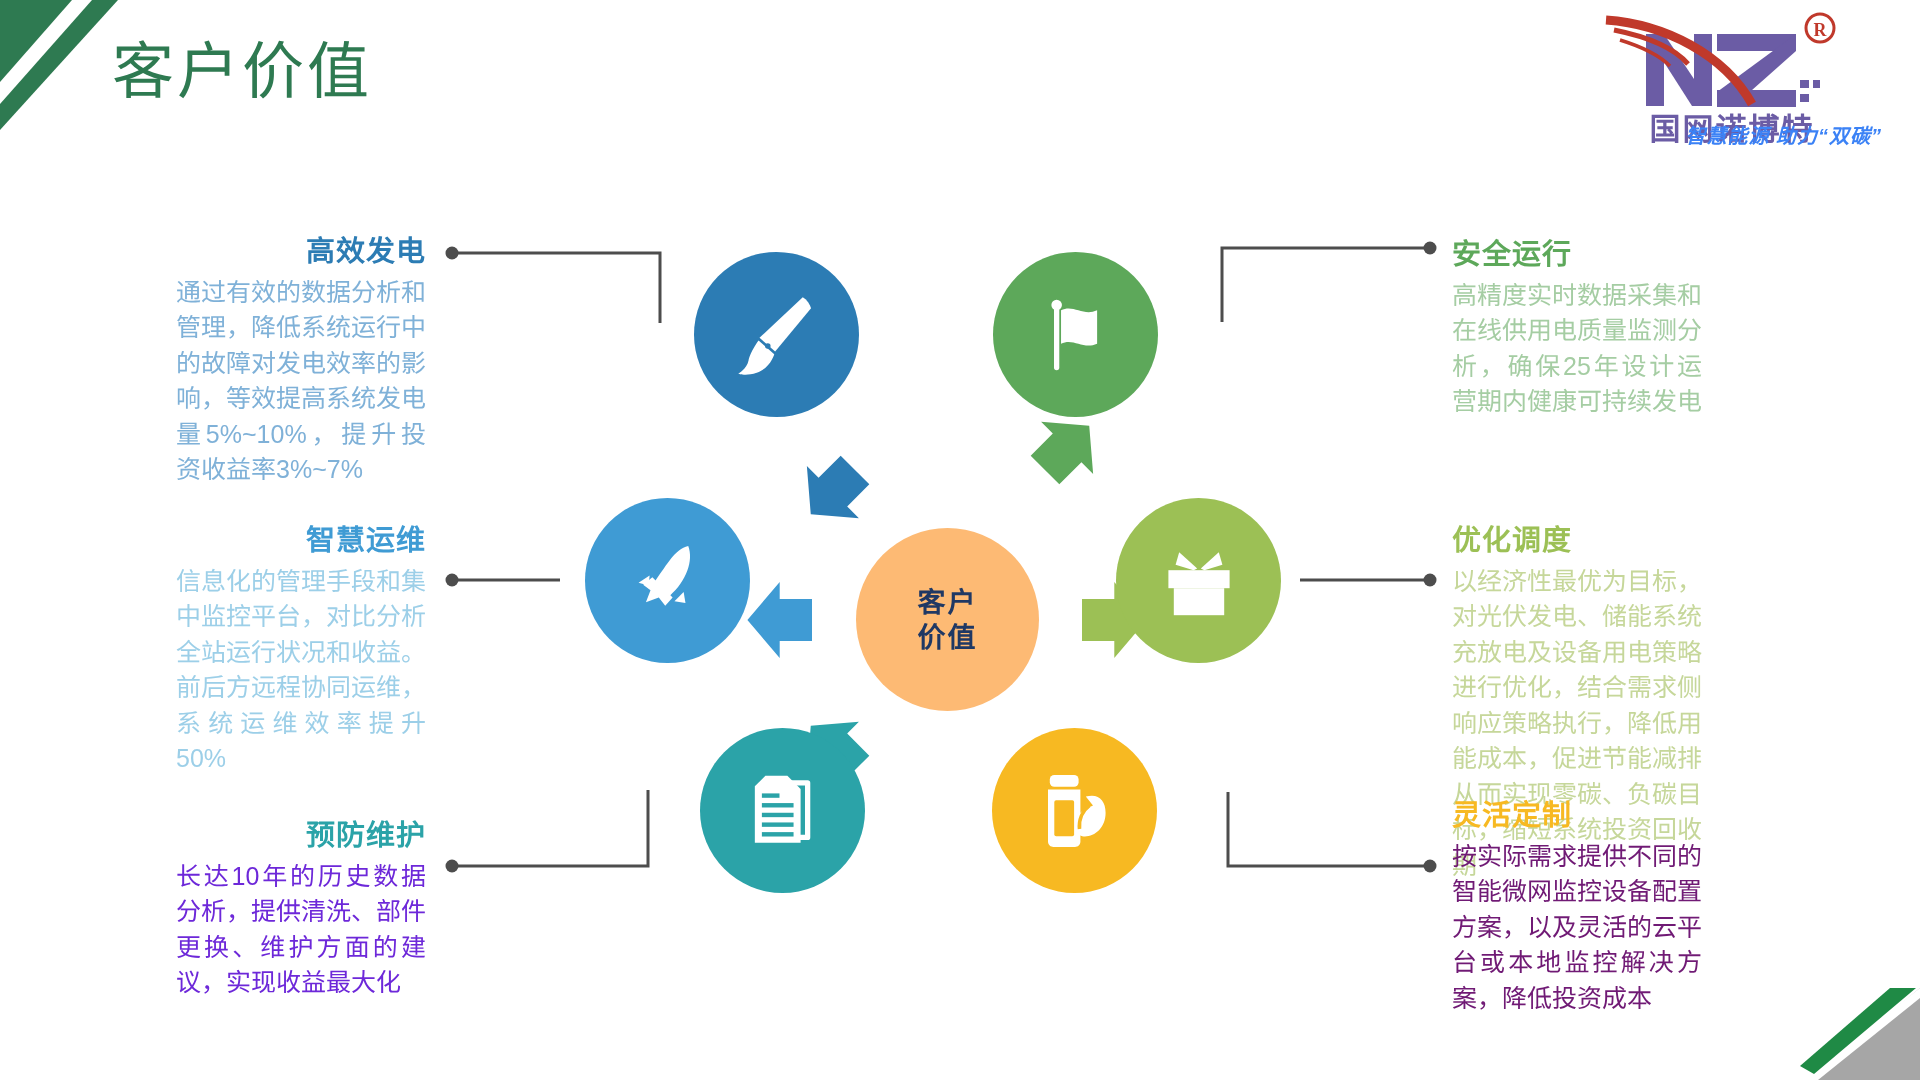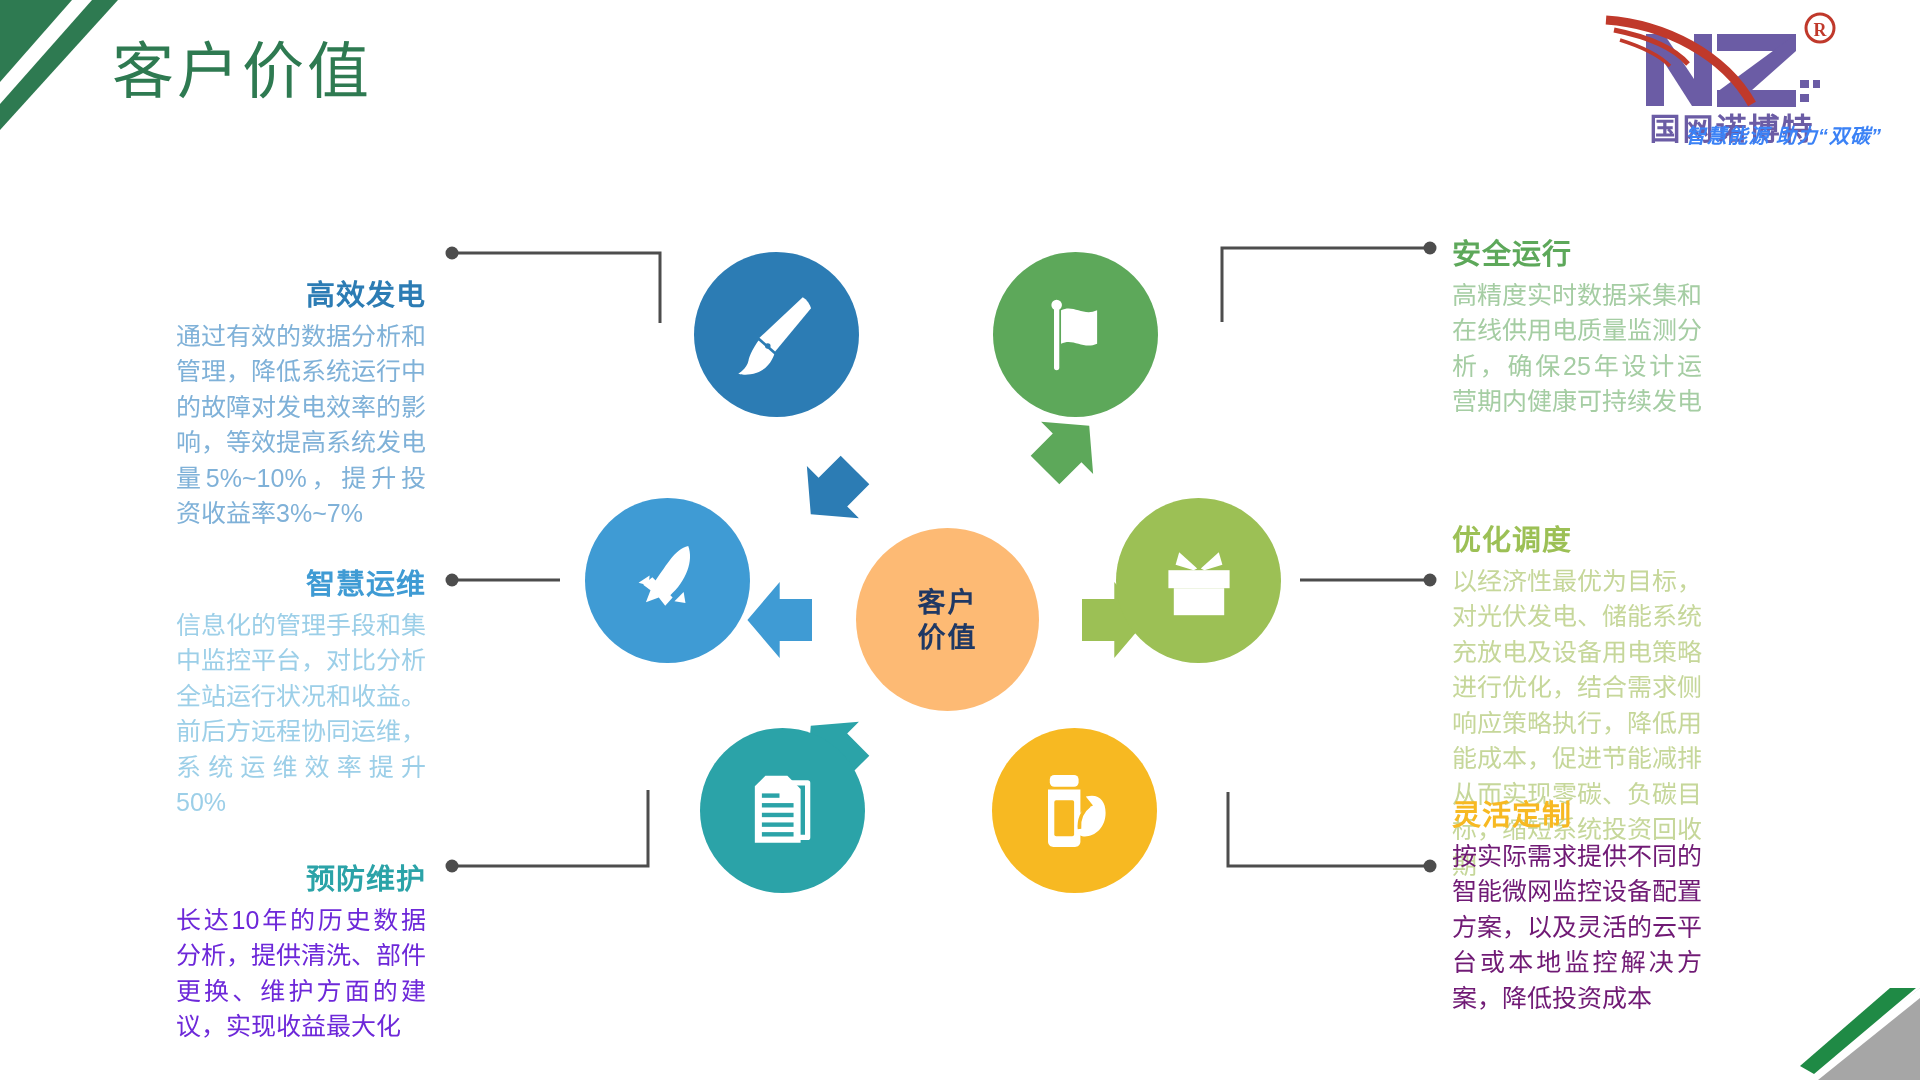--- a/index.html
+++ b/index.html
@@ -59,21 +59,21 @@
   }
   .node svg{display:block;}
 
   
   .block{position:absolute;width:250px;}
   .block.left{text-align:left;}
   .block .bhead{
     font-size:29px;font-weight:bold;line-height:1.1;margin-bottom:7px;
     letter-spacing:1px;
   }
-  .block.left .bhead{text-align:right;margin-top:44px;}
+  .block.left .bhead{text-align:right;}
   .block .bbody{
     font-size:25px;line-height:1.42;letter-spacing:0px;
     text-align:justify;
   }
 
   
   .conn{position:absolute;}
 </style>
 </head>
 <body>

